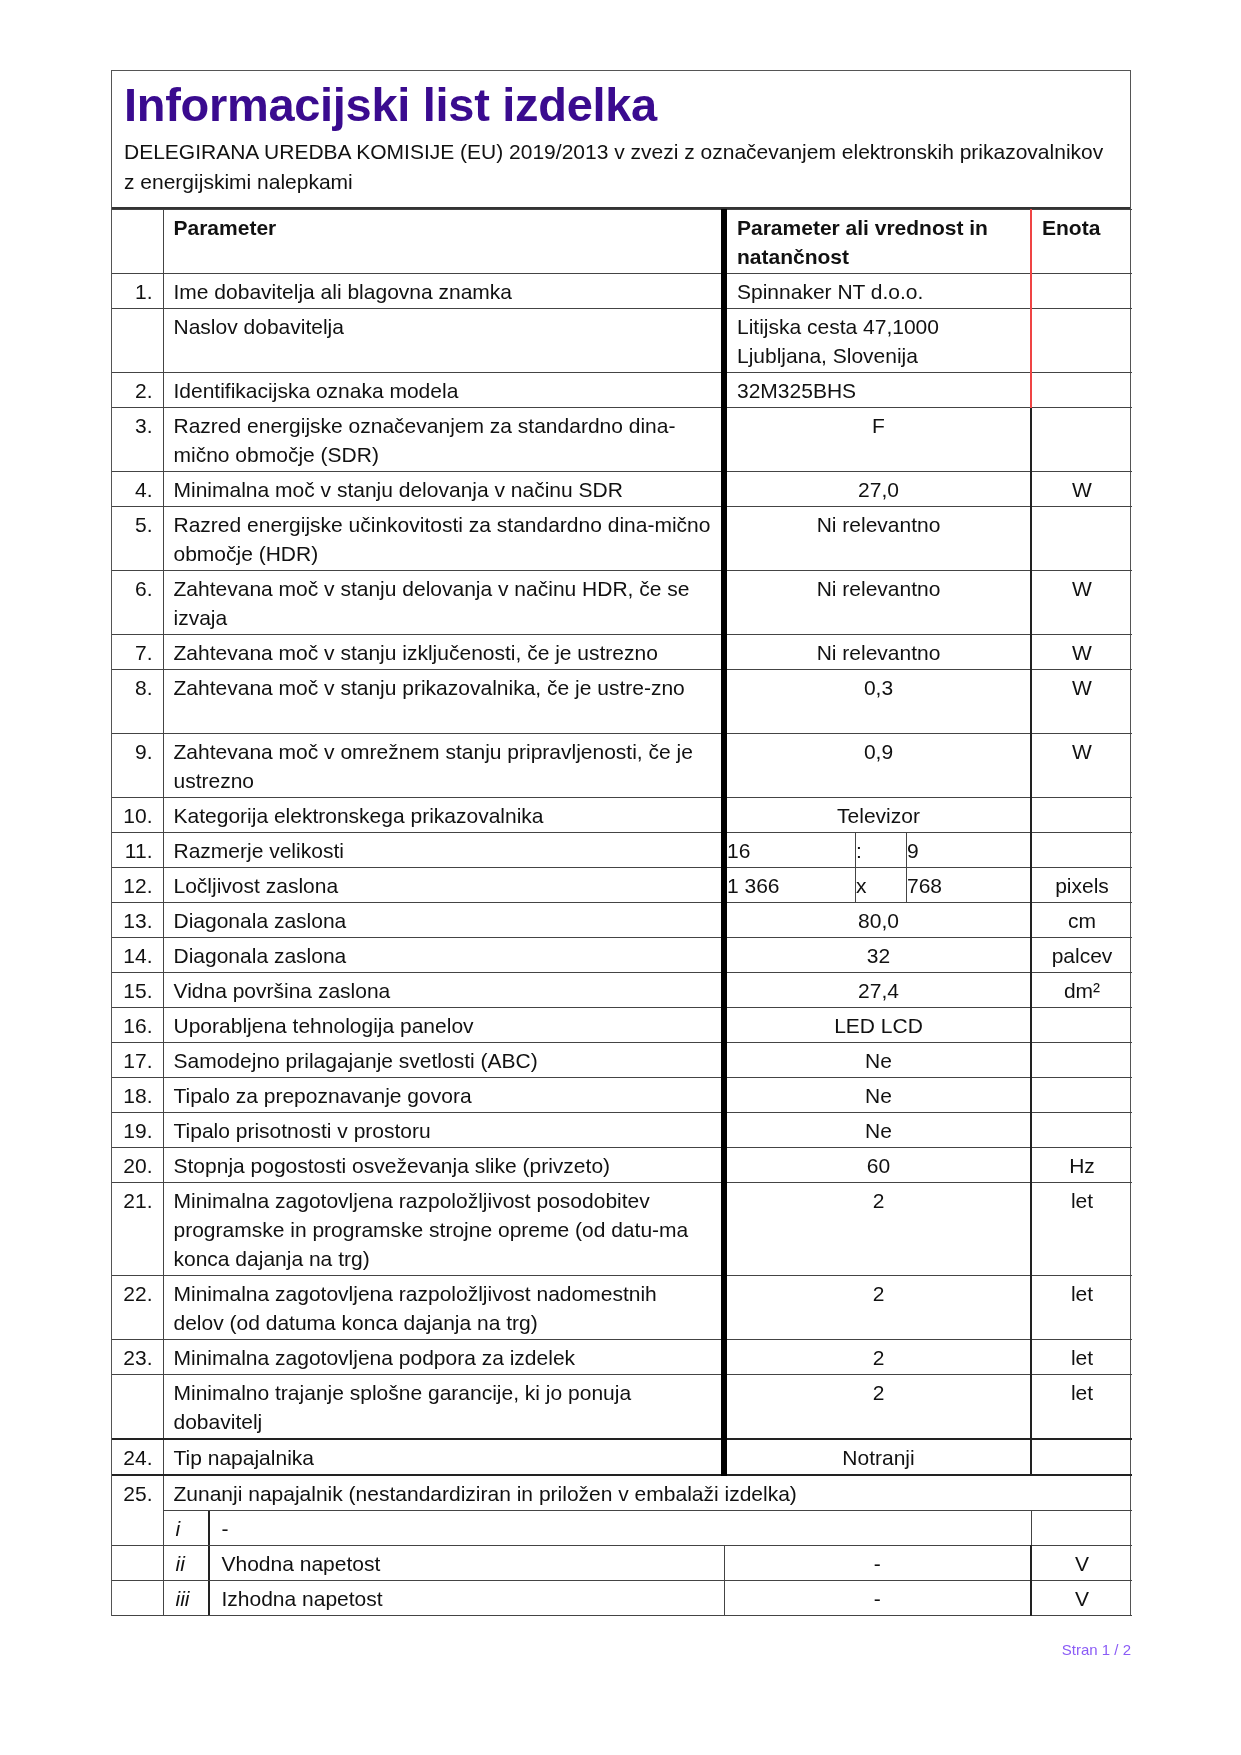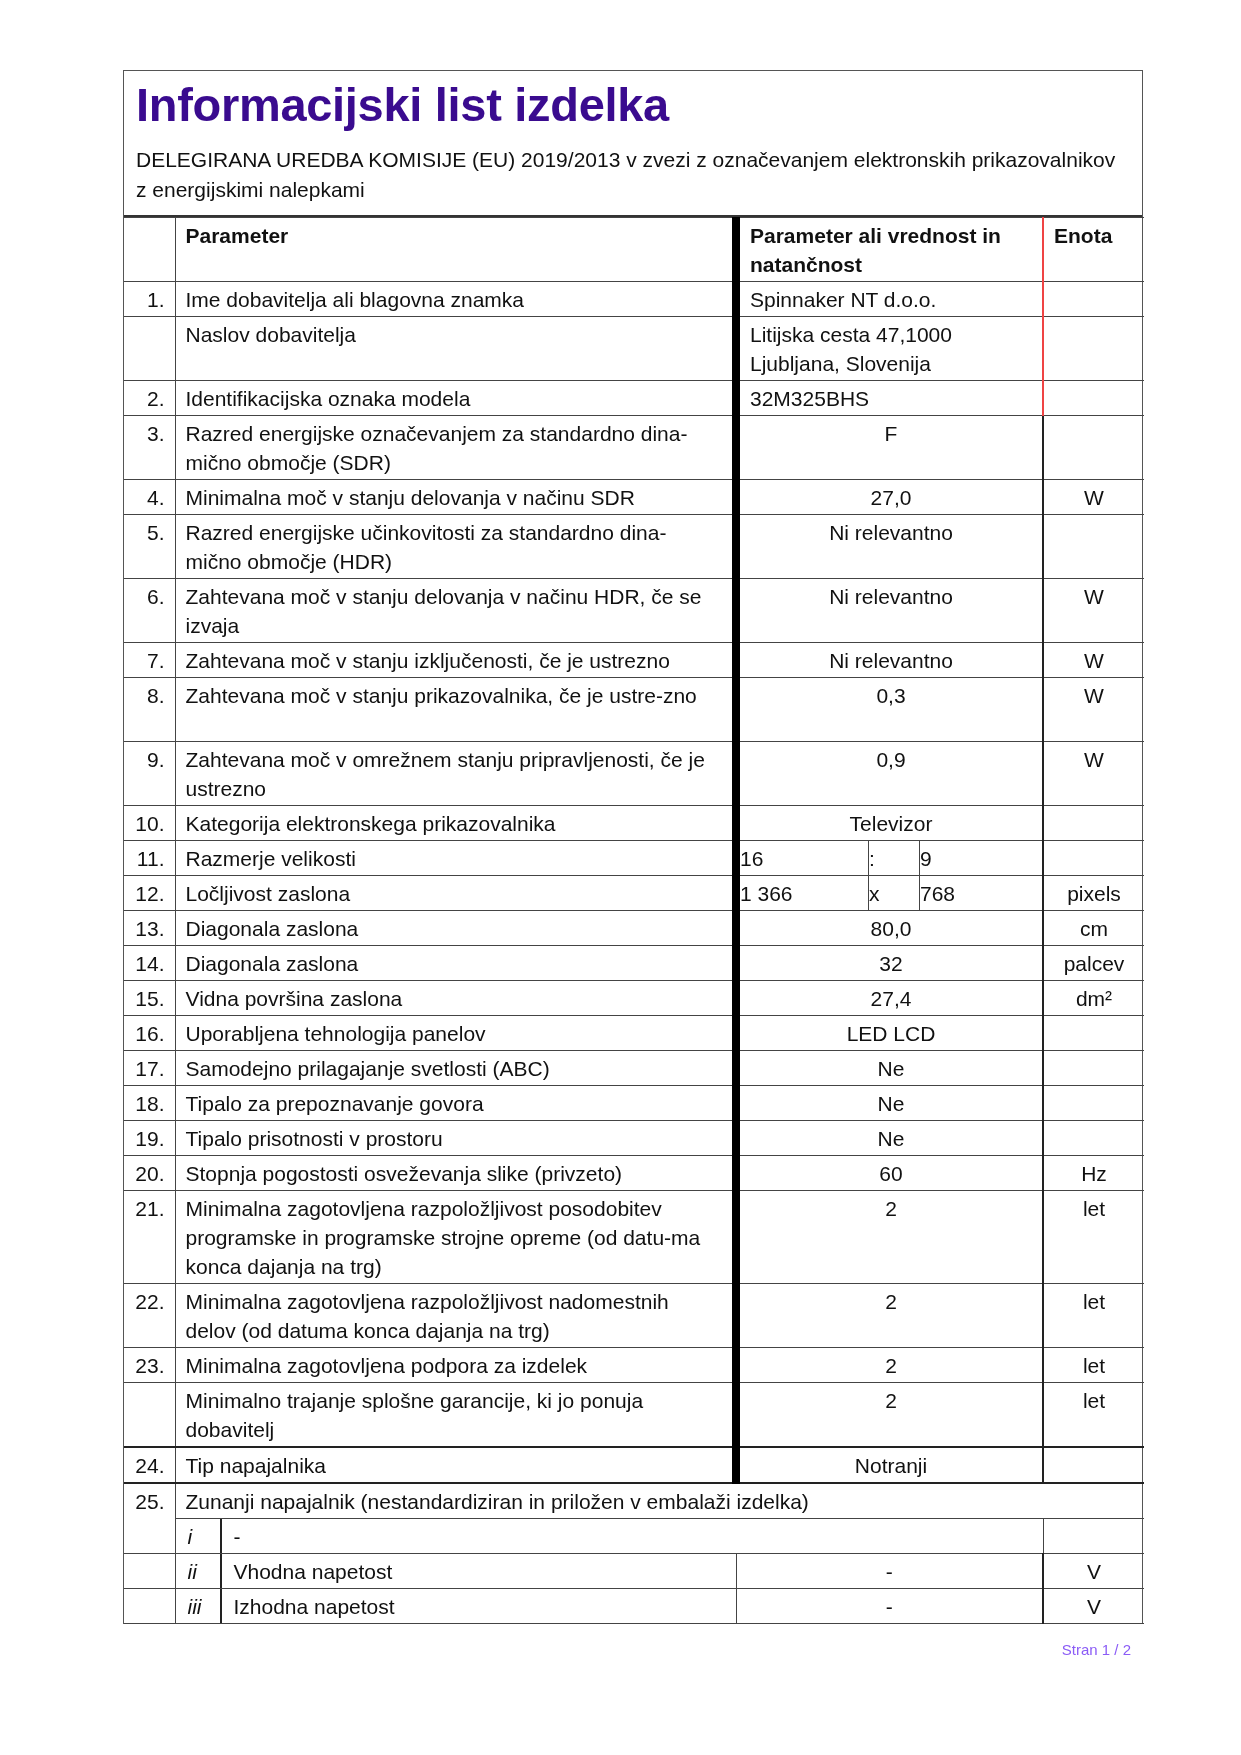--- a/index.html
+++ b/index.html
@@ -1,26 +1,26 @@
 <!DOCTYPE html>
 <html><head>
 <meta charset="utf-8">
 <style>
   html, body { margin: 0; padding: 0; background: #ffffff; }
   body { width: 1241px; height: 1755px; position: relative; font-family: "Liberation Sans", "DejaVu Sans", sans-serif; color: #111; }
-  .sheet { position: absolute; left: 123px; top: 70px; width: 1020px; border: 1.5px solid #555; border-bottom: none; box-sizing: border-box; }
+  .sheet { position: absolute; left: 111px; top: 70px; width: 1020px; border: 1.5px solid #555; border-bottom: none; box-sizing: border-box; }
   .head { padding: 6px 12px 10px 12px; border-bottom: 2px solid #333; }
   .title { font-size: 47px; font-weight: bold; color: #3a0b8f; letter-spacing: -0.3px; line-height: 56px; margin: 0; }
-  .subtitle { font-size: 21px; line-height: 30px; margin-top: 12px; color: #111; }
+  .subtitle { font-size: 21px; line-height: 30px; margin-top: 4px; color: #111; }
   table { border-collapse: collapse; width: 100%; table-layout: fixed; font-size: 21px; }
   td, th { border-top: 1.5px solid #444; border-bottom: 1.5px solid #444; padding: 3px 10px 2px 10px; vertical-align: top; line-height: 29px; text-align: left; font-weight: normal; }
   th { font-weight: bold; }
   col.c-num { width: 51px; } col.c-param { width: 561px; } col.c-val { width: 307px; } col.c-unit { width: 101px; }
   .num { text-align: right; padding-right: 10px; border-right: 1px solid #444; }
-  .param { border-right: 8px solid #000000; }
+  .param { border-right: 6px solid #000000; }
   .val { text-align: center; border-right: 2px solid #222; }
   .val-left { text-align: left; border-right: 2px solid #ef4444; }
   .unit { text-align: center; }
   tr.r1 td, tr.r1 th { height: 29px; }
   tr.r2 td, tr.r2 th { height: 58px; }
   tr.r3 td { height: 87px; }
   .split { display: flex; margin: -3px -10px -2px -10px; height: calc(100% + 5px); }
   .split > div { text-align: left; padding: 3px 0 2px 0; }
   .split .a { width: 128px; border-right: 1.5px solid #444; }
   .split .b { width: 50px; border-right: 1.5px solid #444; }

